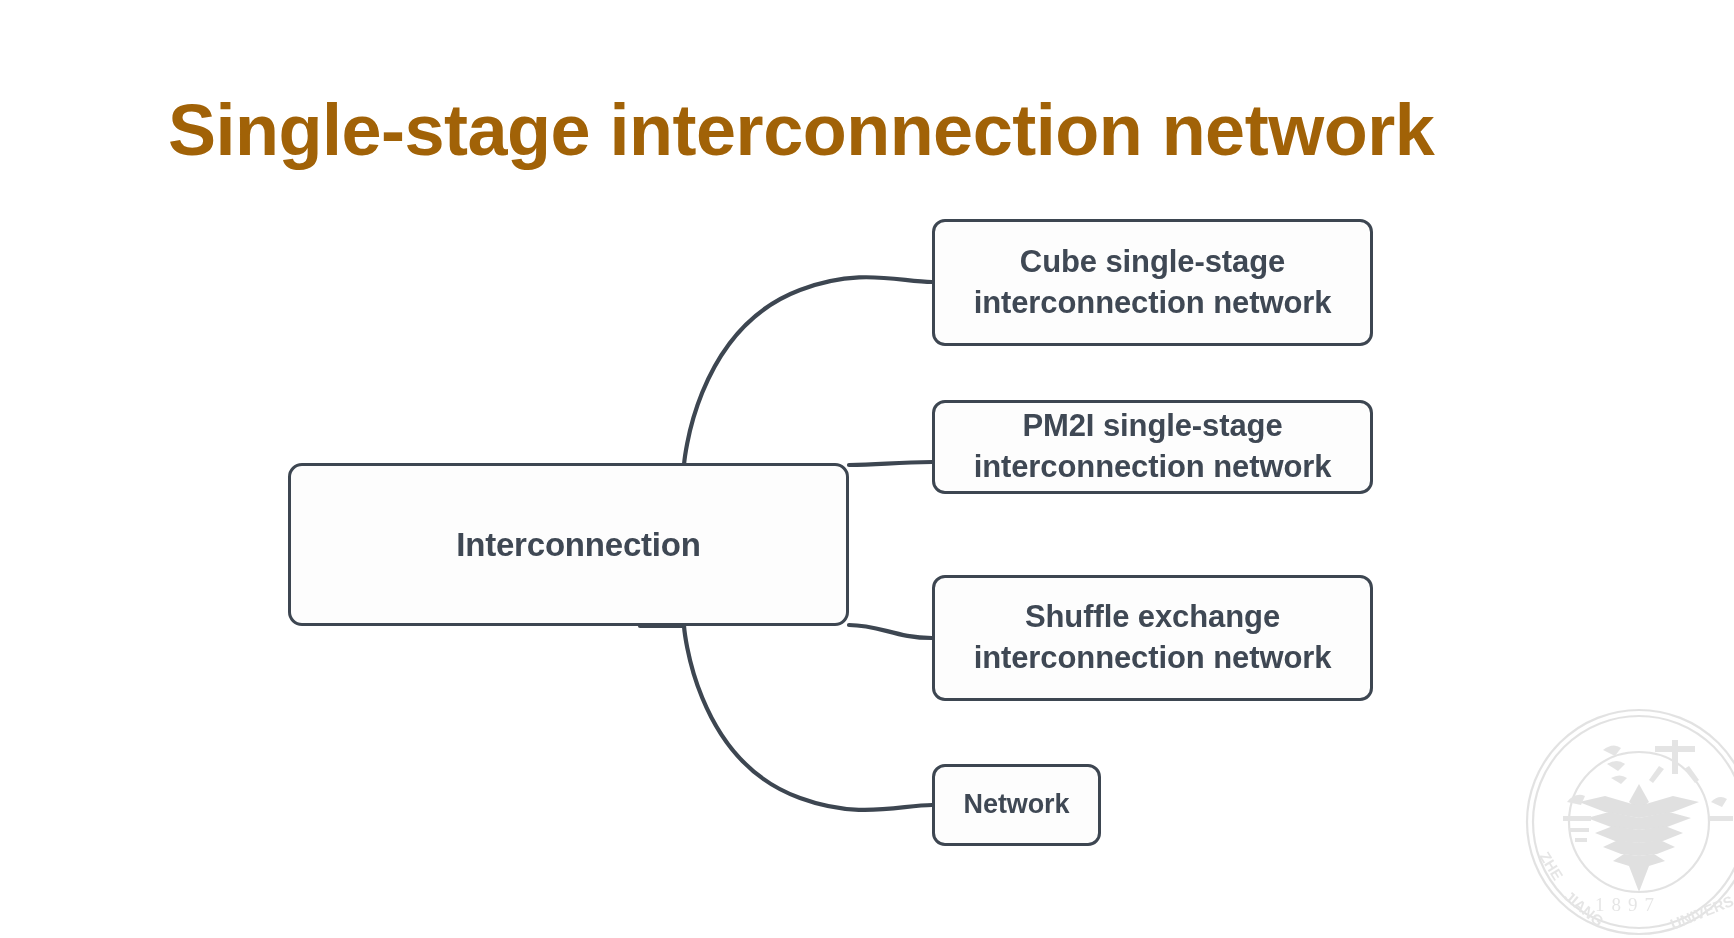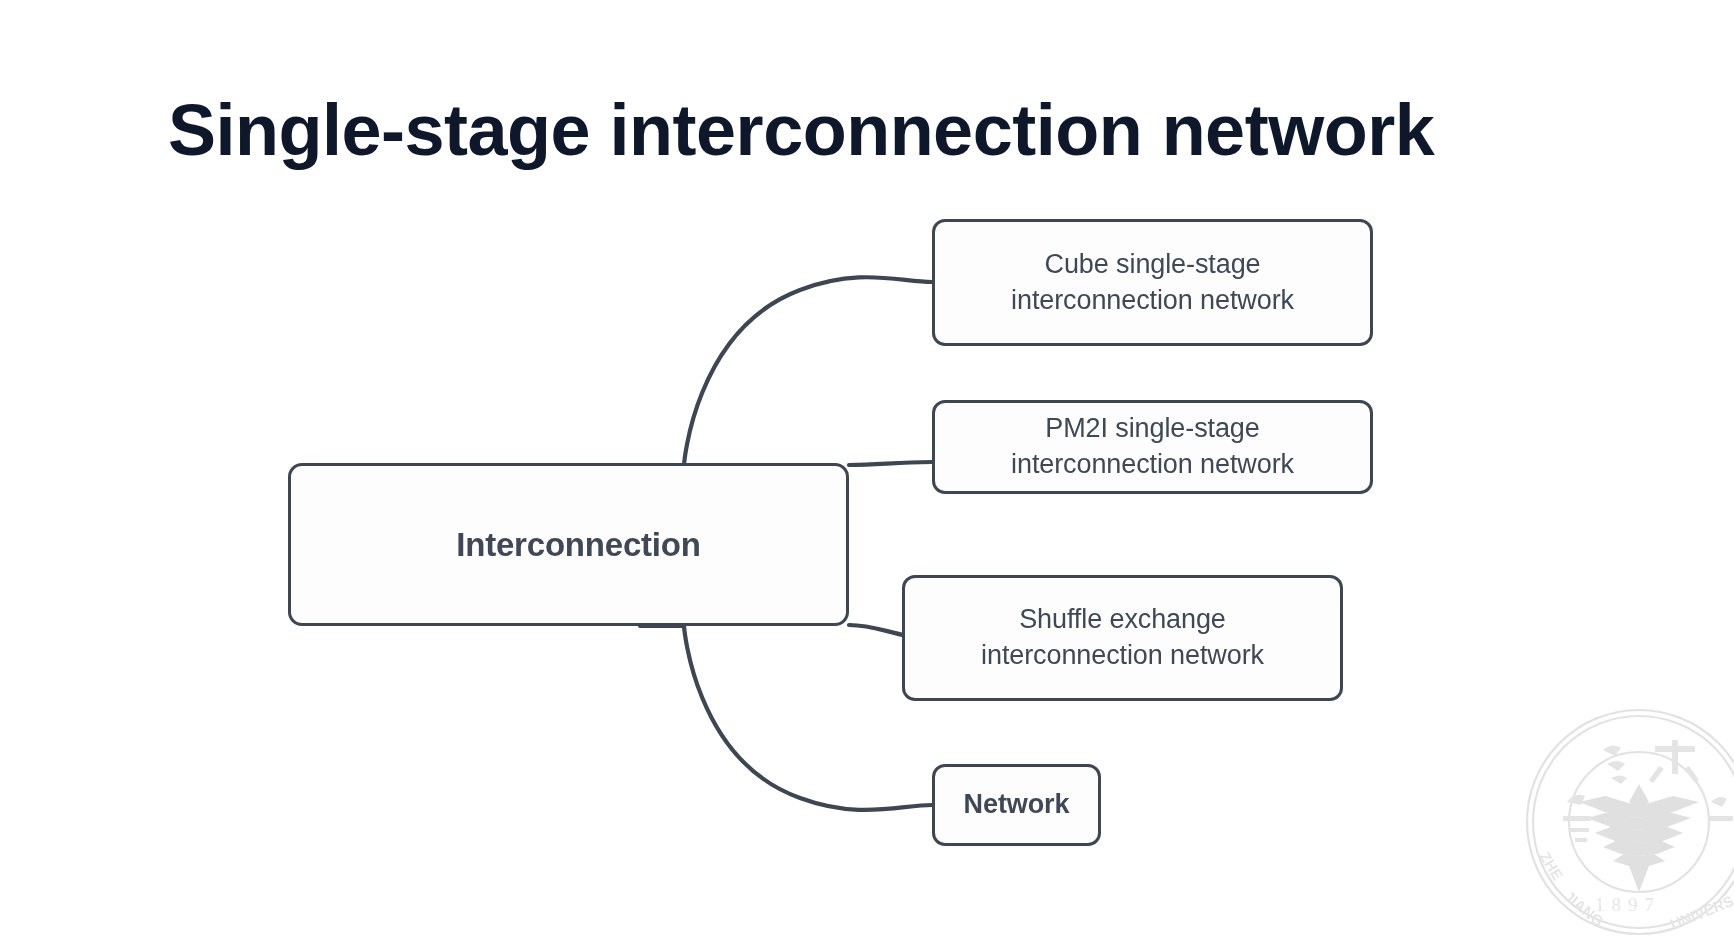--- a/index.html
+++ b/index.html
@@ -24,21 +24,21 @@
 
   
   #slide-title {
     position: absolute;
     left: 168px;
     top: 42px;
     width: 1420px;
     font-size: 72px;
     line-height: 1.12;
     font-weight: 700;
-    color: #0f172a;
+    color: #a16207;
     letter-spacing: -0.5px;
     white-space: nowrap;
   }
 
   
   #mindmap {
     position: absolute;
     left: 0;
     top: 0;
     width: 1734px;
@@ -81,28 +81,28 @@
   }
   #node-root .node-label {
     font-size: 33px;
     line-height: 1.45;
     font-weight: 700;
     letter-spacing: -0.2px;
   }
 
   
   .child-node .node-label {
-    font-size: 27px;
+    font-size: 31px;
     line-height: 1.32;
-    font-weight: 400;
+    font-weight: 700;
     letter-spacing: -0.1px;
   }
   #node-cube    { left: 932px; top: 219px; width: 441px; height: 127px; }
   #node-pm2i    { left: 932px; top: 400px; width: 441px; height: 94px; }
-  #node-shuffle { left: 902px; top: 575px; width: 441px; height: 126px; }
+  #node-shuffle { left: 932px; top: 575px; width: 441px; height: 126px; }
   #node-others  { left: 932px; top: 764px; width: 169px;  height: 82px; }
   #node-others .node-label { font-size: 27px; font-weight: 600; }
 
   
   #watermark {
     position: absolute;
     left: 1523px;
     top: 706px;
     width: 232px;
     height: 232px;

